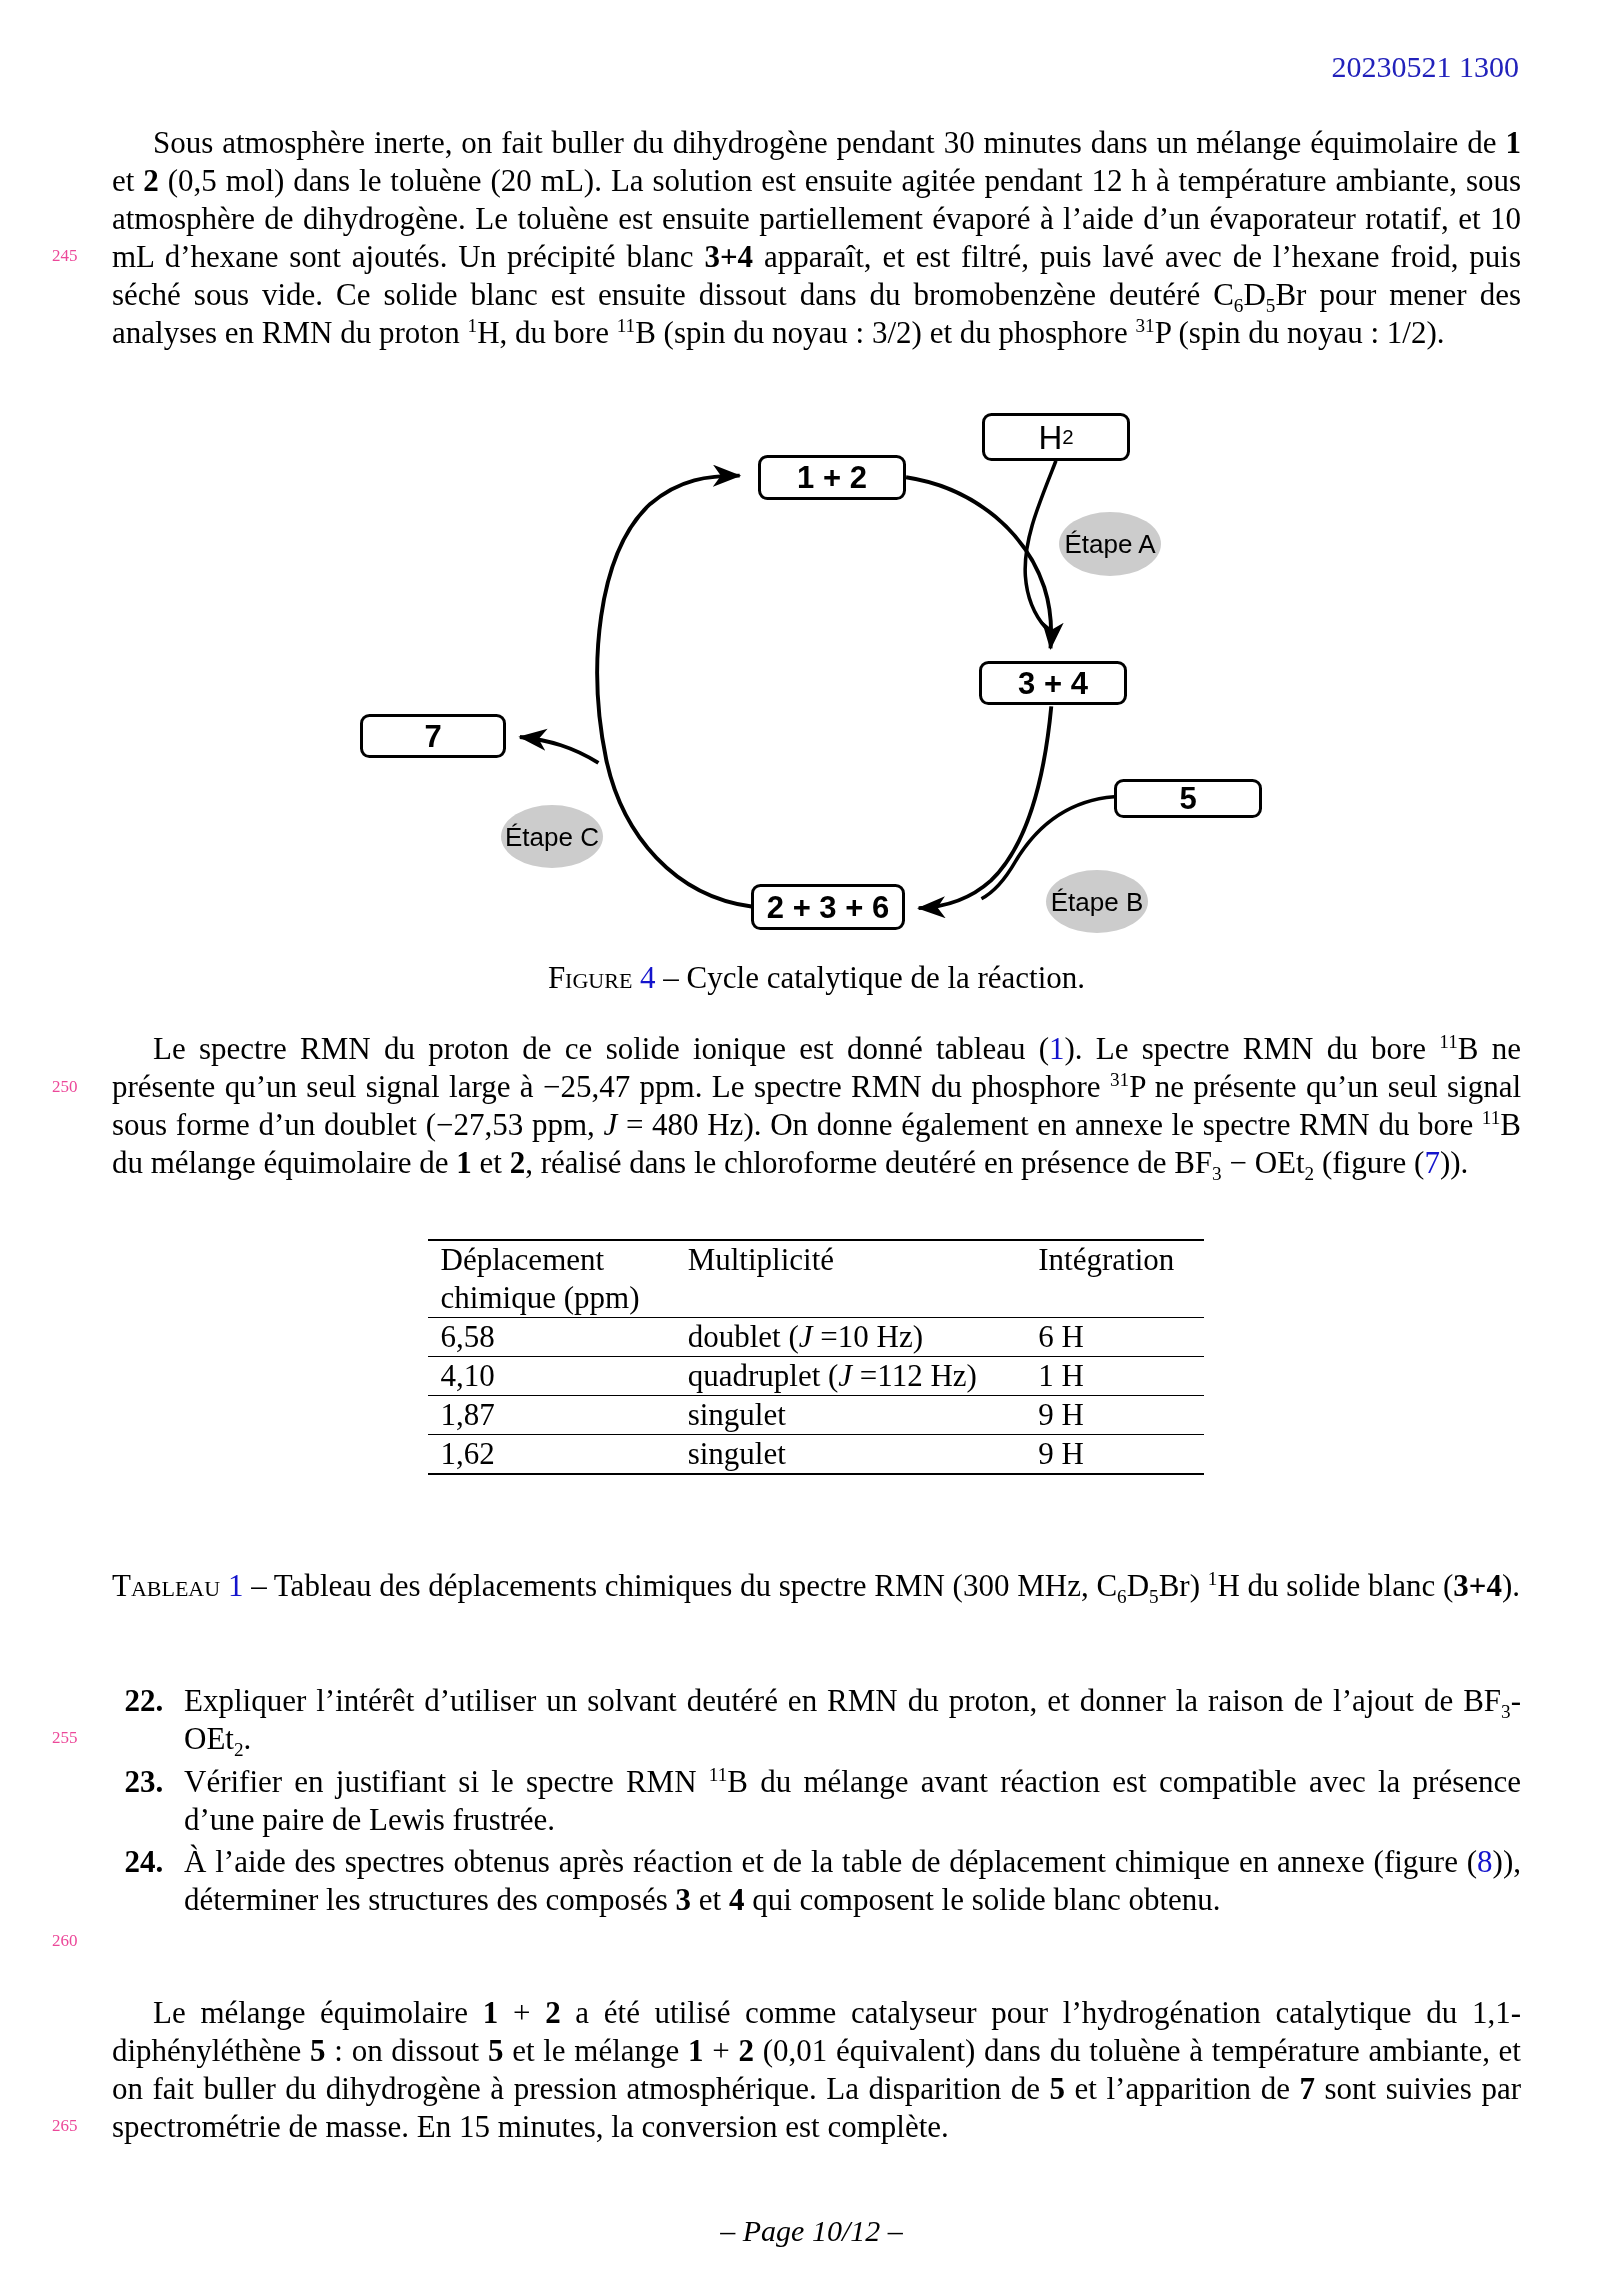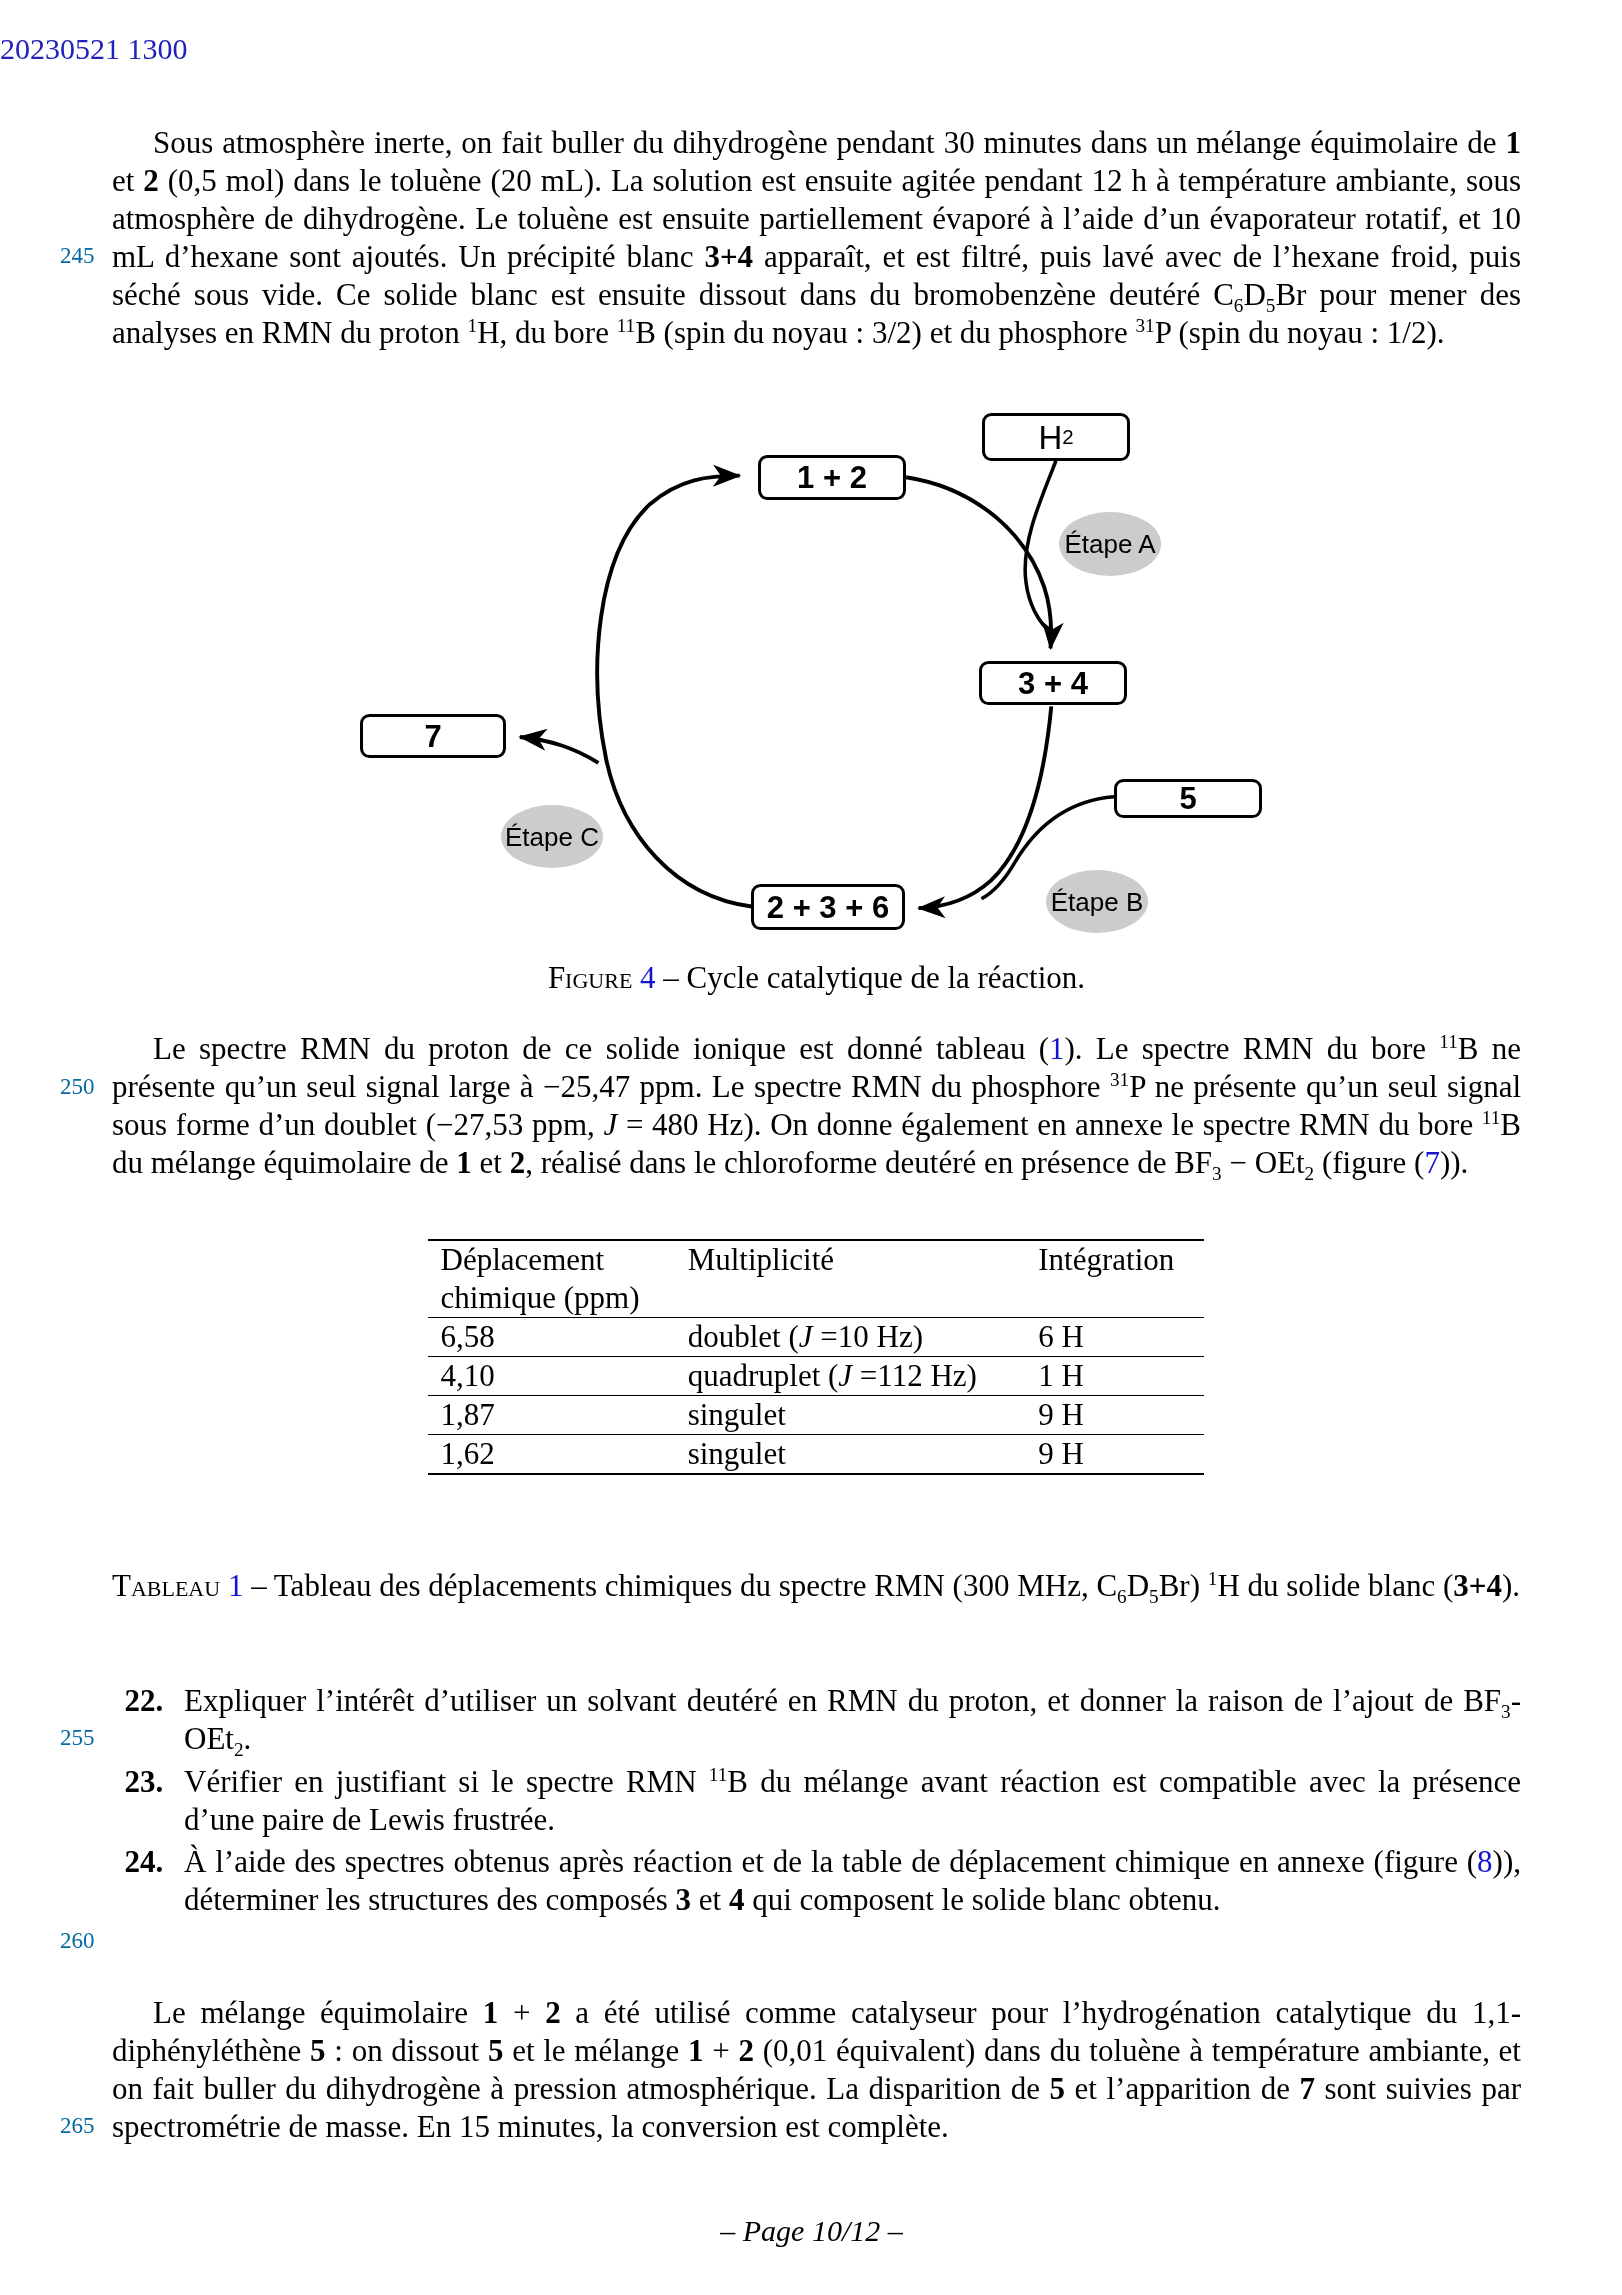--- a/index.html
+++ b/index.html
@@ -15,28 +15,28 @@
     overflow:hidden;
   }
   .abs { position:absolute; }
   .body-text { text-align:justify; }
   .indent { text-indent:41px; }
   sup { font-size:62%; line-height:0; }
   sub { font-size:62%; line-height:0; }
   .sc { font-variant:small-caps; }
   .link { color:var(--link,#1414cc); }
   .header-date {
-    top:30px; left:0; width:1519px;
-    font-size:30px;
+    top:48px; left:0; width:1519px;
+    text-align:right; font-size:30px;
     color:var(--header,#2222bb);
   }
   .lineno {
-    left:60px; width:47px;
-    font-size:23px; line-height:38px;
-    color:#0369a1;
+    left:52px; width:47px;
+    font-size:17px; line-height:38px;
+    color:#ec4899;
   }
   
   .arrows-svg { left:0; top:0; width:1623px; height:2295px; z-index:1; pointer-events:none; }
   .nodebox {
     position:absolute; z-index:2;
     background:#fff; border:3.1px solid #000; border-radius:9.4px;
     display:flex; align-items:center; justify-content:center;
     font-family:"Liberation Sans", sans-serif;
     font-weight:bold; font-size:31px; line-height:1;
   }

